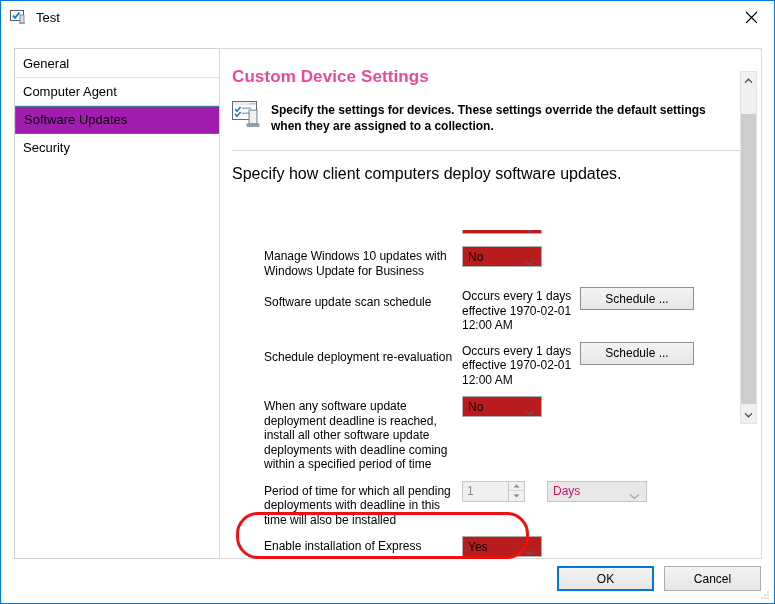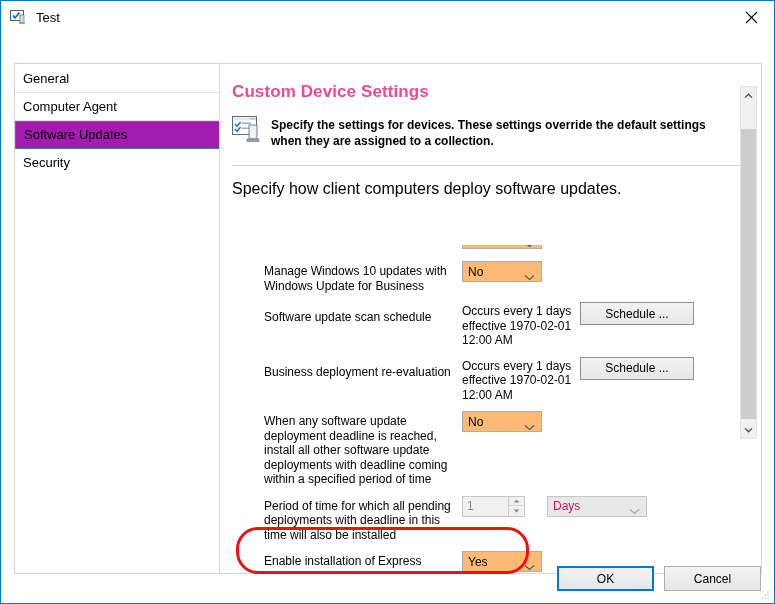--- a/index.html
+++ b/index.html
@@ -17,21 +17,20 @@
   }
   
   #window {
     position: absolute;
     left: 0; top: 0;
     width: 775px; height: 604px;
     background: #ffffff;
     border: 1px solid #0078d7;
     display: flex;
     flex-direction: column;
-    gap: 15px;
   }
   #titlebar {
     height: 33px;
     background: #ffffff;
     display: flex;
     align-items: center;
     flex: 0 0 auto;
     position: relative;
   }
   #title-icon {
@@ -176,21 +175,21 @@
     font-size: 12px;
     line-height: 14.5px;
     width: 118px;
     padding-top: 2px;
   }
 
   
   .combo {
     position: relative;
     height: 21px;
-    background: #fdba74;
+    background: #b91c1c;
     border: 1px solid #adadad;
     display: flex;
     align-items: center;
     font-size: 12px;
     padding-left: 5px;
     cursor: default;
     color: #000;
   }
   .combo.w80 { width: 80px; }
   .combo.w-notconf { width: 100px; }
@@ -424,21 +423,21 @@
             <span class="row-spacer"></span>
             <span class="row-label vcenter">Software update scan schedule</span>
             <span class="row-value">
               <span class="row-status">Occurs every 1 days effective 1970-02-01 12:00 AM</span>
               <span class="pushbtn">Schedule ...</span>
             </span>
           </div>
 
           <div class="setting-row">
             <span class="row-spacer"></span>
-            <span class="row-label vcenter">Business deployment re-evaluation</span>
+            <span class="row-label vcenter">Schedule deployment re-evaluation</span>
             <span class="row-value">
               <span class="row-status">Occurs every 1 days effective 1970-02-01 12:00 AM</span>
               <span class="pushbtn">Schedule ...</span>
             </span>
           </div>
 
           <div class="setting-row">
             <span class="row-spacer"></span>
             <span class="row-label">When any software update deployment deadline is reached, install all other software update deployments with deadline coming within a specified period of time</span>
             <span class="row-value">

